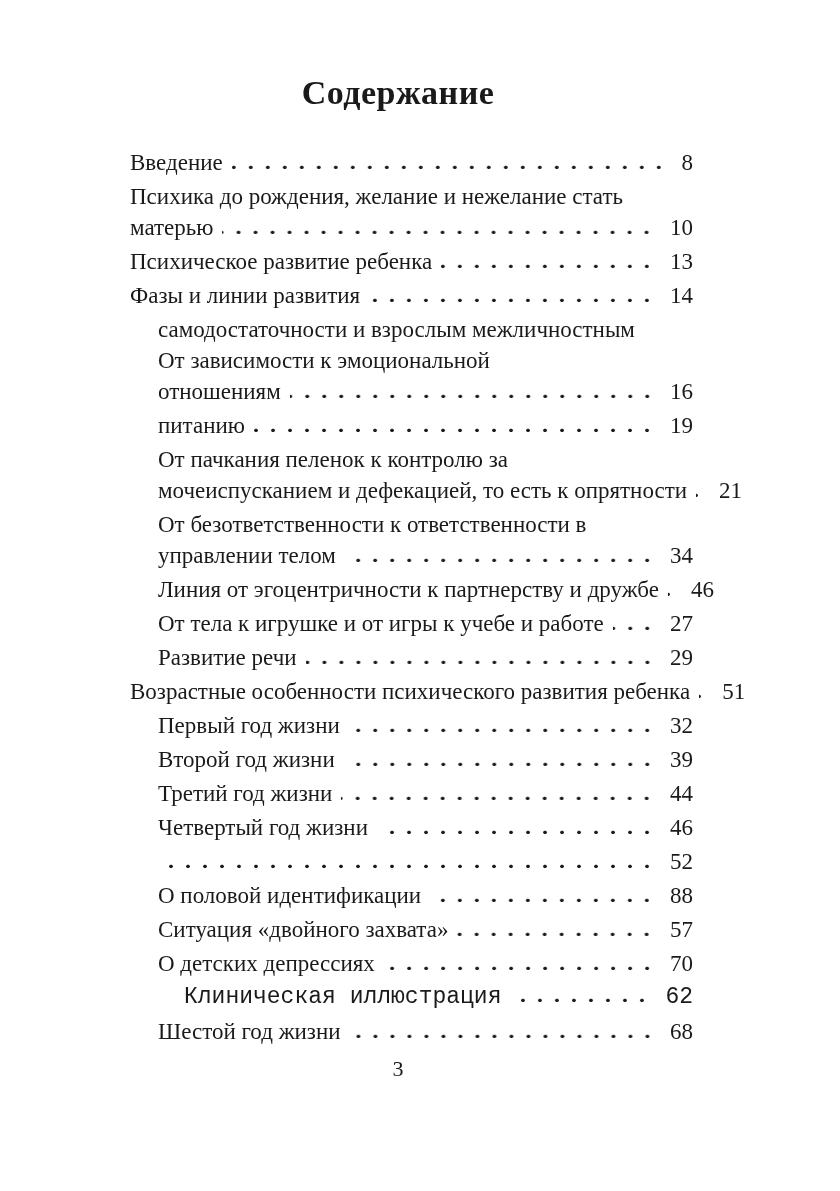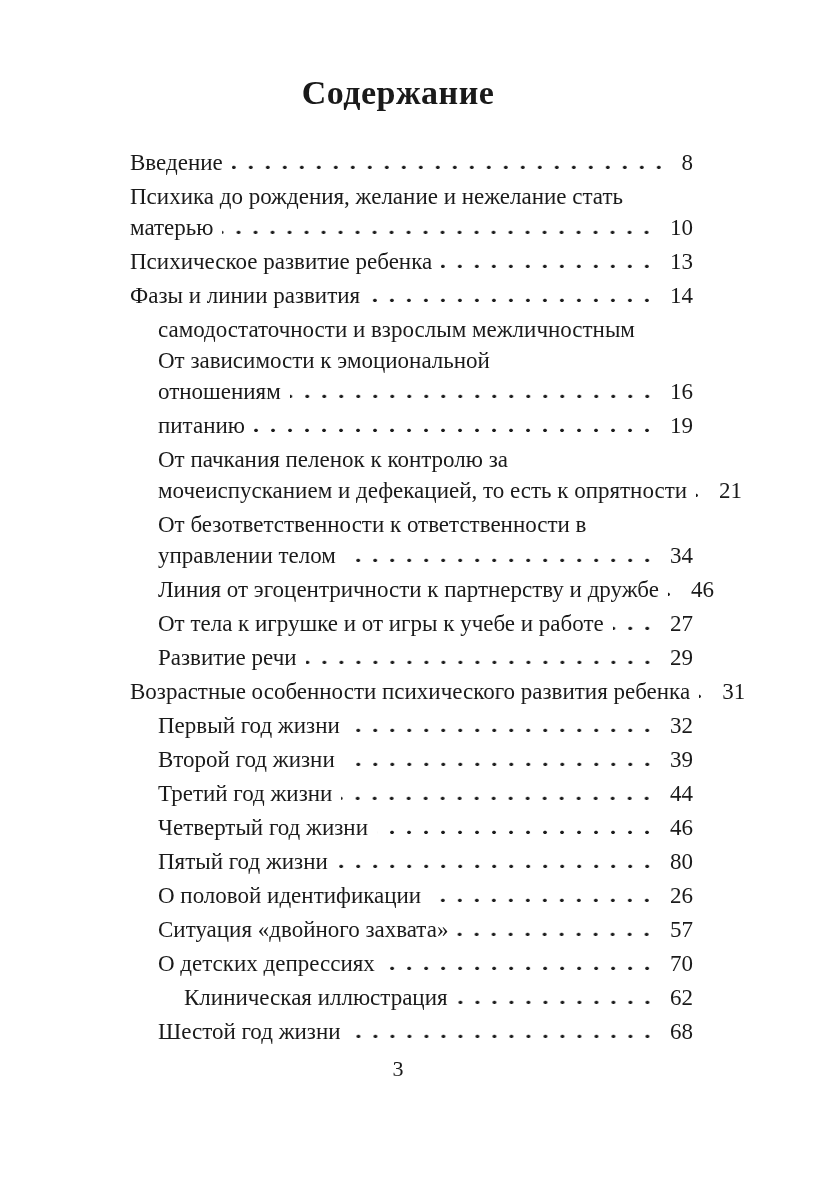--- a/index.html
+++ b/index.html
@@ -31,21 +31,21 @@
   }
   .toc {
     margin: 37px 103px 0 130px; 
     font-size: 23px;
     line-height: 31px;
   }
   .entry {
     margin-bottom: 3px;
   }
   .entry.level-1 { padding-left: 28px; }
-  .entry.level-2 { padding-left: 54px; }
+  .entry.level-2 { padding-left: 54px; font-family: Liberation Mono, monospace; }
   .row { white-space: nowrap; }
   .row.last {
     display: flex;
     align-items: baseline;
   }
   .row .text {
     white-space: nowrap;
     flex: 0 0 auto;
   }
   .leader {
@@ -156,21 +156,21 @@
         <div class="row last">
           <span class="text">Развитие речи</span>
           <span class="leader"></span>
           <span class="pagenum">29</span>
         </div>
       </div>
       <div class="entry level-0">
         <div class="row last">
           <span class="text">Возрастные особенности психического развития ребенка</span>
           <span class="leader"></span>
-          <span class="pagenum">31</span>
+          <span class="pagenum">51</span>
         </div>
       </div>
       <div class="entry level-1">
         <div class="row last">
           <span class="text">Первый год жизни</span>
           <span class="leader"></span>
           <span class="pagenum">32</span>
         </div>
       </div>
       <div class="entry level-1">
@@ -189,30 +189,29 @@
       </div>
       <div class="entry level-1">
         <div class="row last">
           <span class="text">Четвертый год жизни</span>
           <span class="leader"></span>
           <span class="pagenum">46</span>
         </div>
       </div>
       <div class="entry level-1">
         <div class="row last">
-          <span class="text">Пятый год жизни</span>
-          <span class="leader"></span>
-          <span class="pagenum">80</span>
+          <span class="leader"></span>
+          <span class="pagenum">52</span>
         </div>
       </div>
       <div class="entry level-1">
         <div class="row last">
           <span class="text">О половой идентификации</span>
           <span class="leader"></span>
-          <span class="pagenum">26</span>
+          <span class="pagenum">88</span>
         </div>
       </div>
       <div class="entry level-1">
         <div class="row last">
           <span class="text">Ситуация «двойного захвата»</span>
           <span class="leader"></span>
           <span class="pagenum">57</span>
         </div>
       </div>
       <div class="entry level-1">

